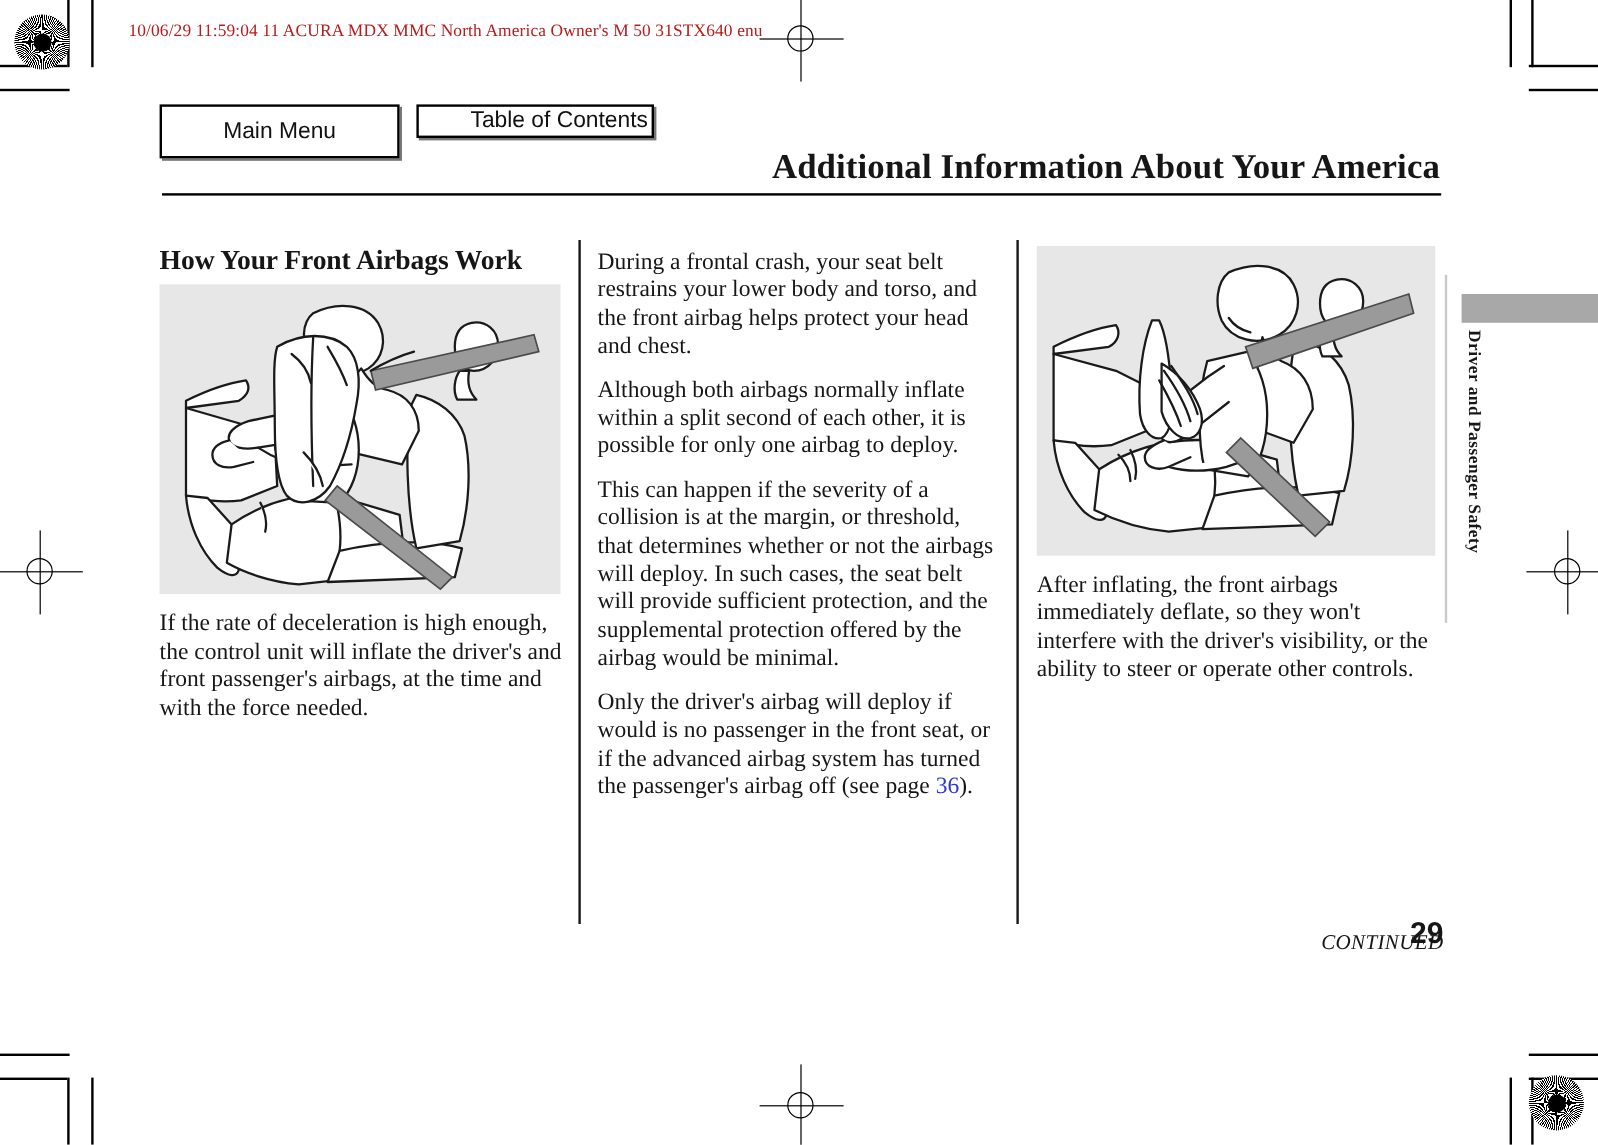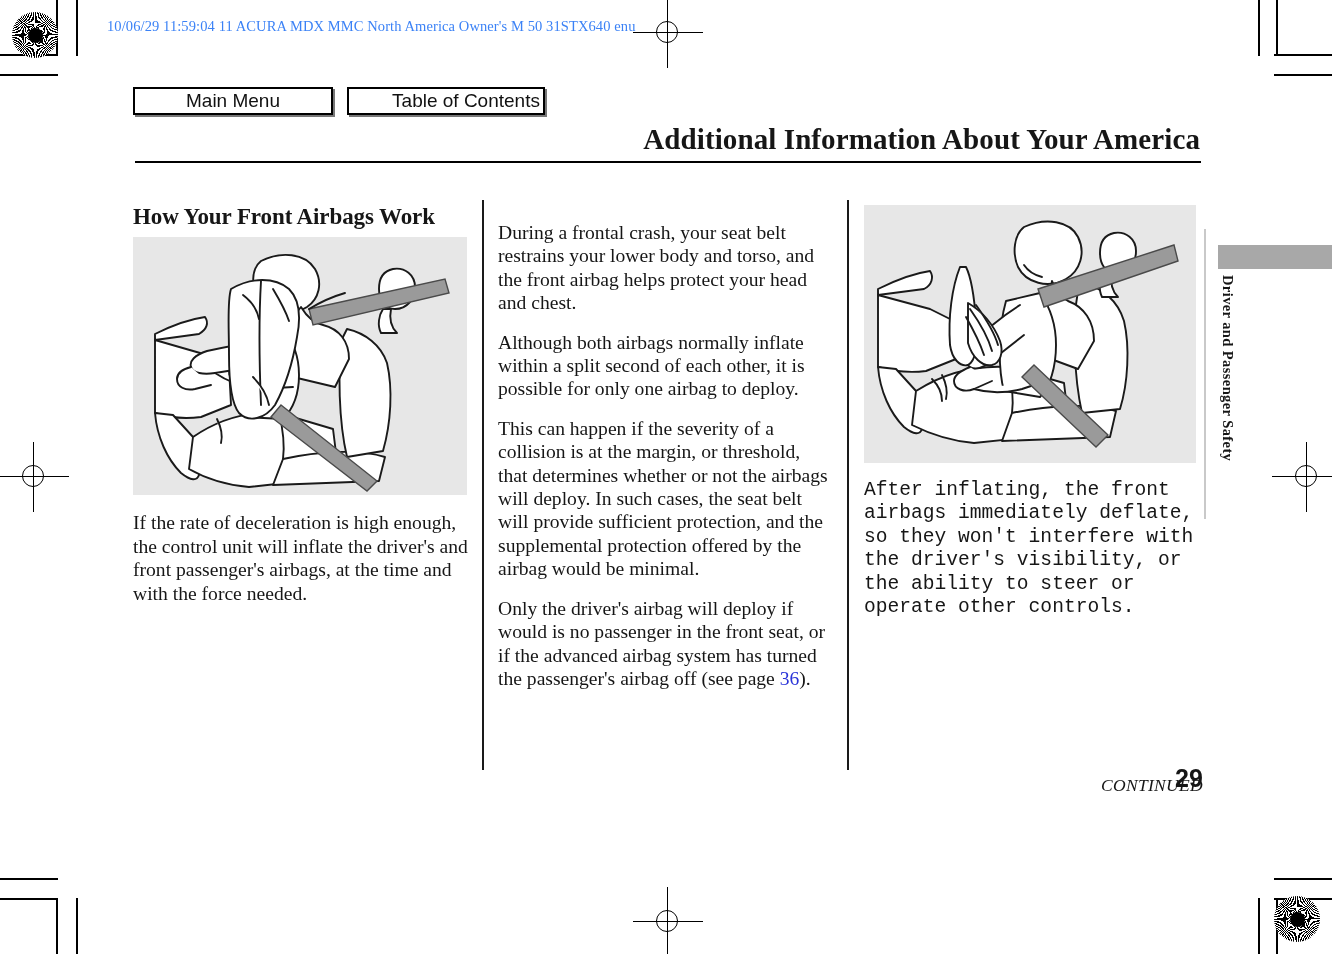--- a/index.html
+++ b/index.html
@@ -73,39 +73,39 @@
   }
 
   
   .meta-line {
     position: absolute;
     left: 107px;
     top: 18px;
     font-size: 14.5px;
     letter-spacing: 0.1px;
     white-space: nowrap;
-    color: #3b82f6;
+    color: #b91c1c;
   }
 
   
   .navbtn {
     position: absolute;
     box-sizing: border-box;
     border: 2.2px solid #000;
     background: #fff;
     font-family: "Liberation Sans", "DejaVu Sans", sans-serif;
     font-size: 19px;
     color: #111;
     display: flex;
     align-items: center;
     justify-content: center;
     cursor: pointer;
     box-shadow: 2px 2px 0 #777;
   }
-  #btn-main-menu { left: 133px; top: 87px; width: 200px; height: 28px; }
+  #btn-main-menu { left: 133px; top: 87px; width: 200px; height: 45px; }
   #btn-toc       { left: 347px; top: 87px; width: 198px; height: 28px; padding-left: 40px; }
 
   
   .page-title {
     position: absolute;
     right: 132px;
     top: 123px;
     font-size: 29px;
     font-weight: bold;
     letter-spacing: 0.1px;
@@ -122,40 +122,40 @@
 
   
   .col {
     position: absolute;
     top: 205px;
     font-size: 19.6px;
     line-height: 23.4px;
   }
   #col-1 { left: 133px; width: 336px; }
   #col-2 { left: 498px; width: 333px; }
-  #col-3 { left: 864px; width: 337px; font-family: Liberation Mono, monospace; }
+  #col-3 { left: 864px; width: 337px; }
 
   .col-rule {
     position: absolute;
     top: 200px;
     width: 2px;
     height: 570px;
     background: #1a1a1a;
   }
   #rule-1 { left: 482px; }
   #rule-2 { left: 847px; }
 
   .section-head {
     font-size: 23px;
     font-weight: bold;
     margin: 0 0 9px 0;
     letter-spacing: -0.1px;
   }
   .para {
-    margin: 16px 0 13px 0;
+    margin: 2px 0 13px 0;
   }
   .para:last-child { margin-bottom: 0; }
   .pagelink {
     color: #2b35d8;
     text-decoration: none;
     cursor: pointer;
   }
 
   
   .illus {

